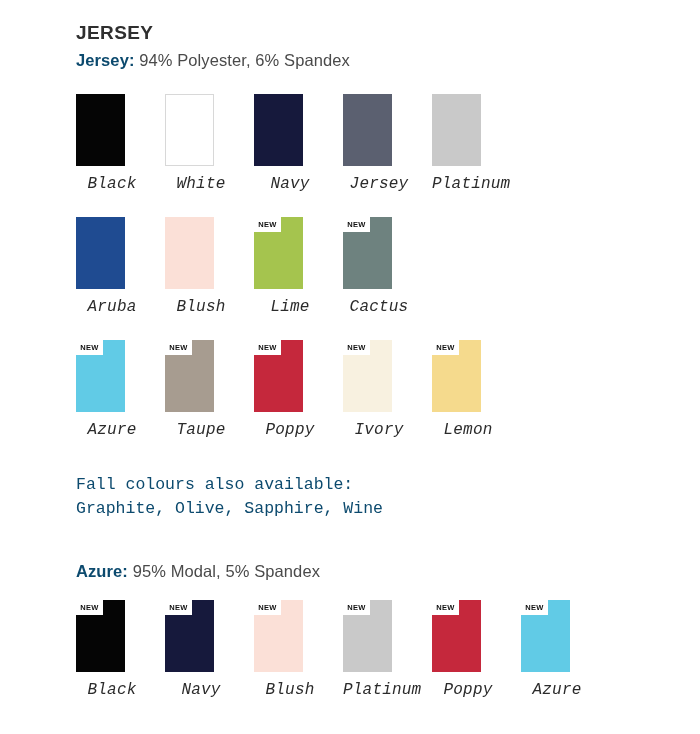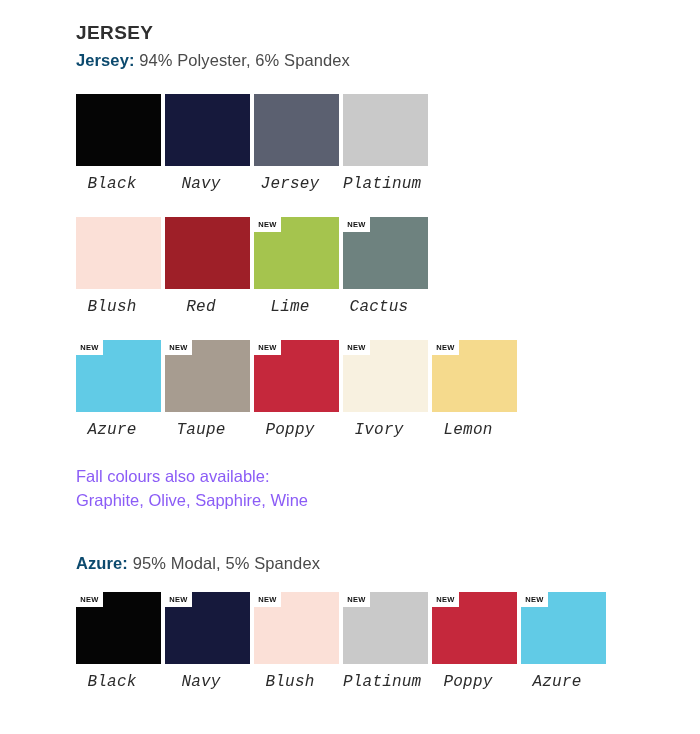--- a/index.html
+++ b/index.html
@@ -55,21 +55,21 @@
     column-gap: 0px;
     row-gap: 0px;
     margin-top: 24px;
   }
   .swatch-cell {
     width: 89px;
     box-sizing: border-box;
   }
   .swatch-box {
     position: relative;
-    width: 85px;
+    width: 49px;
     height: 72px;
     box-sizing: border-box;
   }
   .swatch-box.bordered {
     border: 1px solid #d8d8d8;
   }
   .new-badge {
     position: absolute;
     top: 0;
     left: 0;
@@ -91,24 +91,24 @@
     color: #2b2b2b;
     text-align: center;
     width: 72px;
     margin-top: 9px;
     letter-spacing: 0.2px;
     white-space: nowrap;
   }
 
   
   .note {
-    margin-top: 26px;
-    font-family: Liberation Sans, sans-serif;
+    margin-top: 34px;
+    font-family: Liberation Mono, monospace;
     font-size: 16.5px;
-    color: #8b5cf6;
+    color: #0c4a6e;
     line-height: 1.45;
   }
   .note .note-line { display: block; }
 
   .spacer-modal { height: 40px; }
 
   .modal-grid { margin-top: 18px; }
 </style>
 </head>
 <body>
@@ -121,40 +121,44 @@
       <span class="comp-label">Jersey:</span>
       <span>94% Polyester, 6% Spandex</span>
     </p>
 
     <div class="swatch-grid">
         <div class="swatch-cell">
           <div class="swatch-box" style="background: rgb(5, 5, 5);"></div>
           <div class="swatch-label">Black</div>
         </div>
         <div class="swatch-cell">
+          <div class="swatch-box bordered" style="background: rgb(255, 255, 255);"></div>
+          <div class="swatch-label">White</div>
+        </div>
+        <div class="swatch-cell">
           <div class="swatch-box" style="background: rgb(22, 25, 60);"></div>
           <div class="swatch-label">Navy</div>
         </div>
         <div class="swatch-cell">
           <div class="swatch-box" style="background: rgb(91, 96, 112);"></div>
           <div class="swatch-label">Jersey</div>
         </div>
         <div class="swatch-cell">
           <div class="swatch-box" style="background: rgb(201, 201, 201);"></div>
           <div class="swatch-label">Platinum</div>
         </div>
       </div>
     <div class="swatch-grid">
         <div class="swatch-cell">
+          <div class="swatch-box" style="background: rgb(31, 75, 145);"></div>
+          <div class="swatch-label">Aruba</div>
+        </div>
+        <div class="swatch-cell">
           <div class="swatch-box" style="background: rgb(251, 224, 215);"></div>
           <div class="swatch-label">Blush</div>
-        </div>
-        <div class="swatch-cell">
-          <div class="swatch-box" style="background: rgb(158, 31, 40);"></div>
-          <div class="swatch-label">Red</div>
         </div>
         <div class="swatch-cell">
           <div class="swatch-box" style="background: rgb(165, 196, 78);">
             <span class="new-badge">NEW</span>
           </div>
           <div class="swatch-label">Lime</div>
         </div>
         <div class="swatch-cell">
           <div class="swatch-box" style="background: rgb(110, 130, 127);">
             <span class="new-badge">NEW</span>

